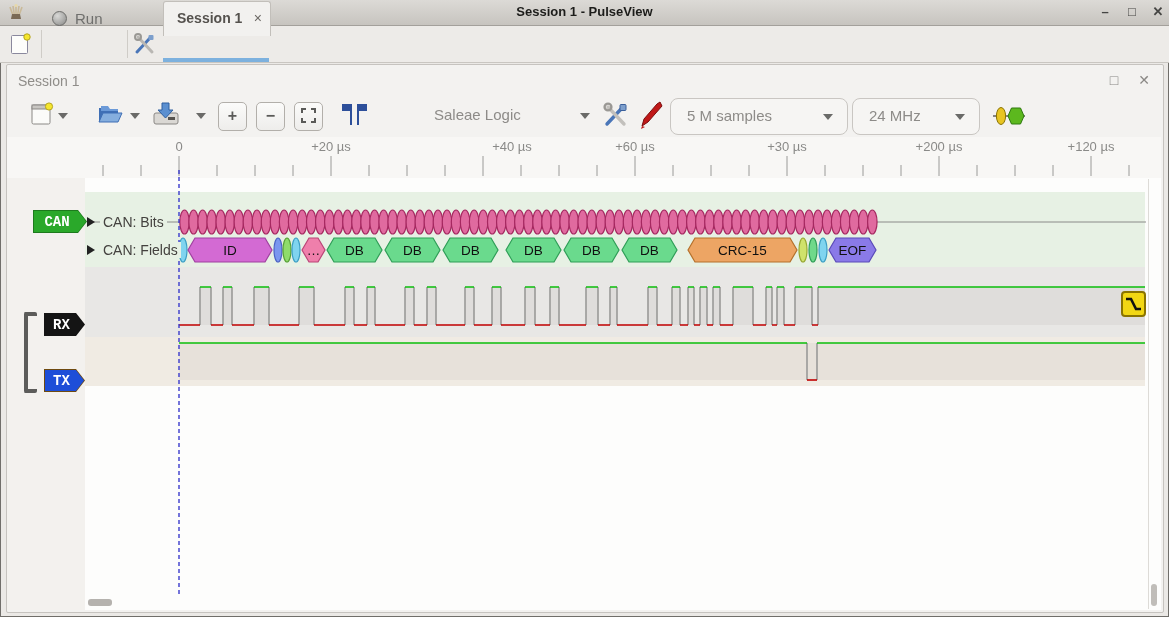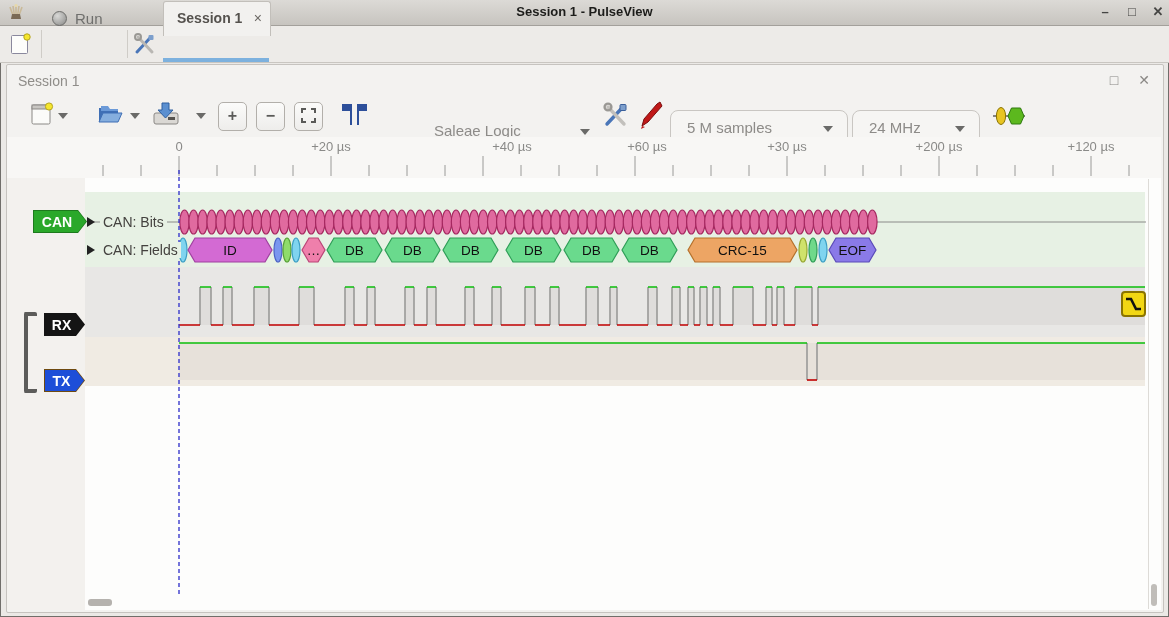--- a/index.html
+++ b/index.html
@@ -33,40 +33,40 @@
   .session-title{position:absolute;left:18px;top:73px;font-size:14px;color:#8f8d89;}
   .frame-ctrl{position:absolute;top:71px;width:22px;height:18px;text-align:center;
     font-size:14px;color:#8a8885;line-height:18px;}
   
   .icon-btn{position:absolute;cursor:default;}
   .sq-btn{position:absolute;top:102px;width:27px;height:27px;border:1px solid #b2afaa;
     border-radius:5px;background:linear-gradient(#fbfbfa,#eeedeb);
     color:#5a5a58;font-size:16px;font-weight:bold;text-align:center;line-height:25px;}
   .dd-arrow{position:absolute;width:0;height:0;border-left:5px solid transparent;
     border-right:5px solid transparent;border-top:6px solid #6a6a68;}
-  .combo{position:absolute;top:110px;height:35px;border:1px solid #c9c6c2;border-radius:8px;
+  .combo{position:absolute;top:98px;height:35px;border:1px solid #c9c6c2;border-radius:8px;
     background:#f6f5f3;color:#8d8b88;font-size:15px;}
   .combo span{position:absolute;left:16px;top:8px;}
-  .flat-combo{position:absolute;top:114px;height:35px;color:#8d8b88;font-size:15px;}
+  .flat-combo{position:absolute;top:98px;height:35px;color:#8d8b88;font-size:15px;}
   
   .ruler{position:absolute;left:7px;top:137px;width:1154px;height:41px;background:#f8f7f5;}
   .ruler-label{position:absolute;top:139px;transform:translateX(-50%);
     font-size:13px;color:#8a8a88;white-space:nowrap;}
   
   .trace-bg{position:absolute;left:7px;top:178px;width:1154px;height:432px;background:#fdfdfc;}
   .gutter{position:absolute;left:7px;top:178px;width:78px;height:432px;background:#f3f1ee;}
   .row{position:absolute;left:85px;width:1060px;}
   .row-can{top:192px;height:75px;background:#e7f1e4;}
   .row-rx{top:267px;height:70px;background:#e8e7e5;}
   .row-tx{top:337px;height:49px;background:#f0ebe3;}
   .decoder-row-label{position:absolute;font-size:14px;color:#44423f;
     background:#e7f1e4;padding:0 3px;line-height:16px;}
   .expand-arrow{position:absolute;width:0;height:0;border-top:5px solid transparent;
     border-bottom:5px solid transparent;border-left:8px solid #222;}
-  .tag{position:absolute;clip-path:polygon(0 0,calc(100% - 9px) 0,100% 50%,calc(100% - 9px) 100%,0 100%);}
+  .tag{position:absolute;clip-path:polygon(0 0,calc(100% - 9px) 0,100% 50%,calc(100% - 9px) 100%,0 100%);font-family:Liberation Mono, monospace;}
   .tag-inner{position:absolute;left:1px;top:1px;right:1px;bottom:1px;
     clip-path:polygon(0 0,calc(100% - 8px) 0,100% 50%,calc(100% - 8px) 100%,0 100%);
     color:#fff;font-size:14px;font-weight:bold;display:flex;align-items:center;
     justify-content:center;padding-right:6px;box-sizing:border-box;}
   .bracket{position:absolute;left:24px;top:312px;width:13px;height:81px;
     border-left:4px solid #5c5c5a;border-top:4px solid #5c5c5a;border-bottom:4px solid #5c5c5a;
     border-radius:2px;box-sizing:border-box;}
   .trigger-badge{position:absolute;left:1121px;top:291px;width:21px;height:22px;
     background:#f2d714;border:2px solid #8a7400;border-radius:4px;}
   .hscroll{position:absolute;left:88px;top:599px;width:24px;height:7px;
@@ -207,21 +207,21 @@
       <ellipse cx="9" cy="12" rx="4.6" ry="8.5" fill="#e8c522" stroke="#8a7200"></ellipse>
       <polygon points="16,12 19.5,4 28.5,4 32,12 28.5,20 19.5,20" fill="#5cb81e" stroke="#2e7a0e"></polygon>
     </svg>
   </span>
 
   <div class="ruler"></div>
   <div id="ruler-labels">
       <div class="ruler-label" style="left: 179px;">0</div>
       <div class="ruler-label" style="left: 331px;">+20 µs</div>
       <div class="ruler-label" style="left: 512px;">+40 µs</div>
-      <div class="ruler-label" style="left: 635px; margin-left: 12px;">+60 µs</div>
+      <div class="ruler-label" style="left: 635px;">+60 µs</div>
       <div class="ruler-label" style="left: 787px;">+30 µs</div>
       <div class="ruler-label" style="left: 939px;">+200 µs</div>
       <div class="ruler-label" style="left: 1091px; text-align: right;">+120 µs</div>
     </div>
 
   <div class="trace-bg"></div>
   <div class="gutter"></div>
   <div class="row row-can"></div>
   <div class="row row-rx"></div>
   <div class="row row-tx"></div>

